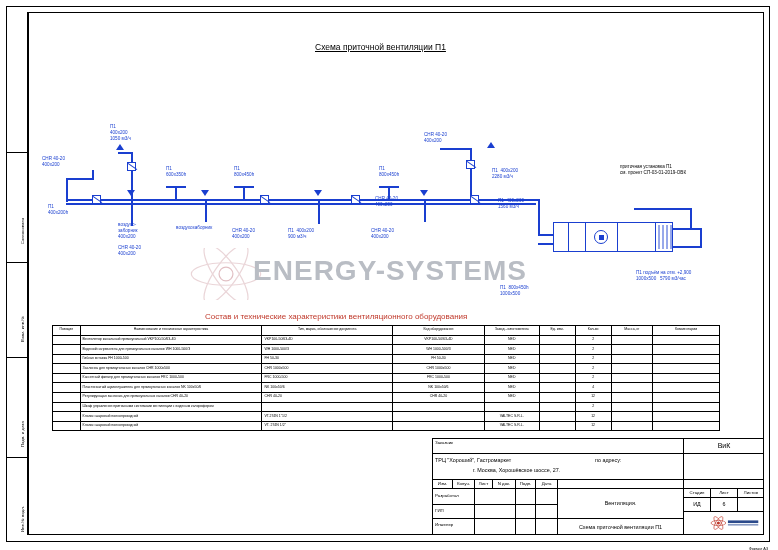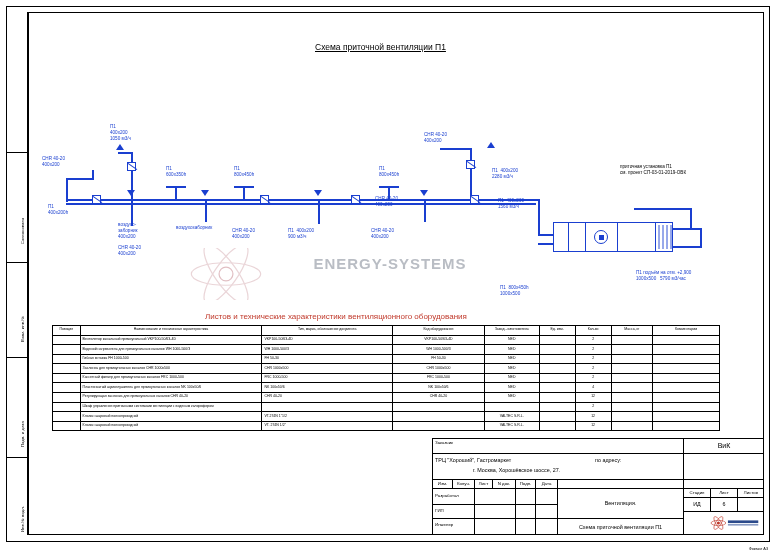--- a/index.html
+++ b/index.html
@@ -141,21 +141,21 @@
   }
   
   .wm {
     position: absolute;
     left: 190px; top: 255px;
     width: 400px;
     text-align: center;
     pointer-events: none;
   }
   .wm-title {
-    font-size: 15px;
+    font-size: 28px;
     font-weight: bold;
     color: #b9bdc4;
     letter-spacing: 1px;
   }
   .wm-sub {
     font-size: 9px;
     color: #b9bdc4;
     letter-spacing: 4px;
     margin-top: 1px;
   }
@@ -369,21 +369,21 @@
       <ellipse cx="50" cy="30" rx="40" ry="13"></ellipse>
       <ellipse cx="50" cy="30" rx="40" ry="13" transform="rotate(55 50 30)"></ellipse>
       <ellipse cx="50" cy="30" rx="40" ry="13" transform="rotate(-55 50 30)"></ellipse>
       <circle cx="50" cy="30" r="8" stroke="#c98b93"></circle>
     </g>
   </svg>
   <div class="wm">
     <div class="wm-title">ENERGY-SYSTEMS</div>
   </div>
 
-  <div class="spec-title">Листов и технические характеристики вентиляционного оборудования</div>
+  <div class="spec-title">Состав и технические характеристики вентиляционного оборудования</div>
 
   <table class="spec">
     <thead>
       <tr>
         <th class="c-pos">Позиция</th>
         <th class="c-name">Наименование и техническая характеристика</th>
         <th class="c-type">Тип, марка, обозначение документа</th>
         <th class="c-code">Код оборудования</th>
         <th class="c-sub">Завод - изготовитель</th>
         <th class="c-unit">Ед. изм.</th>

